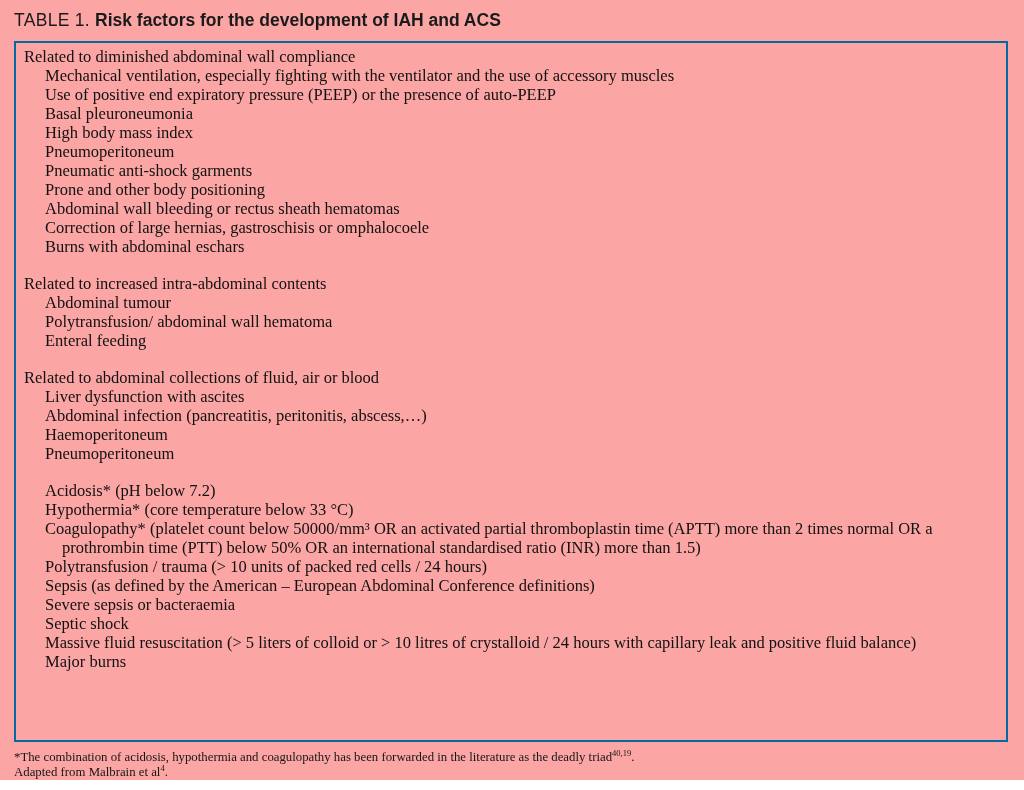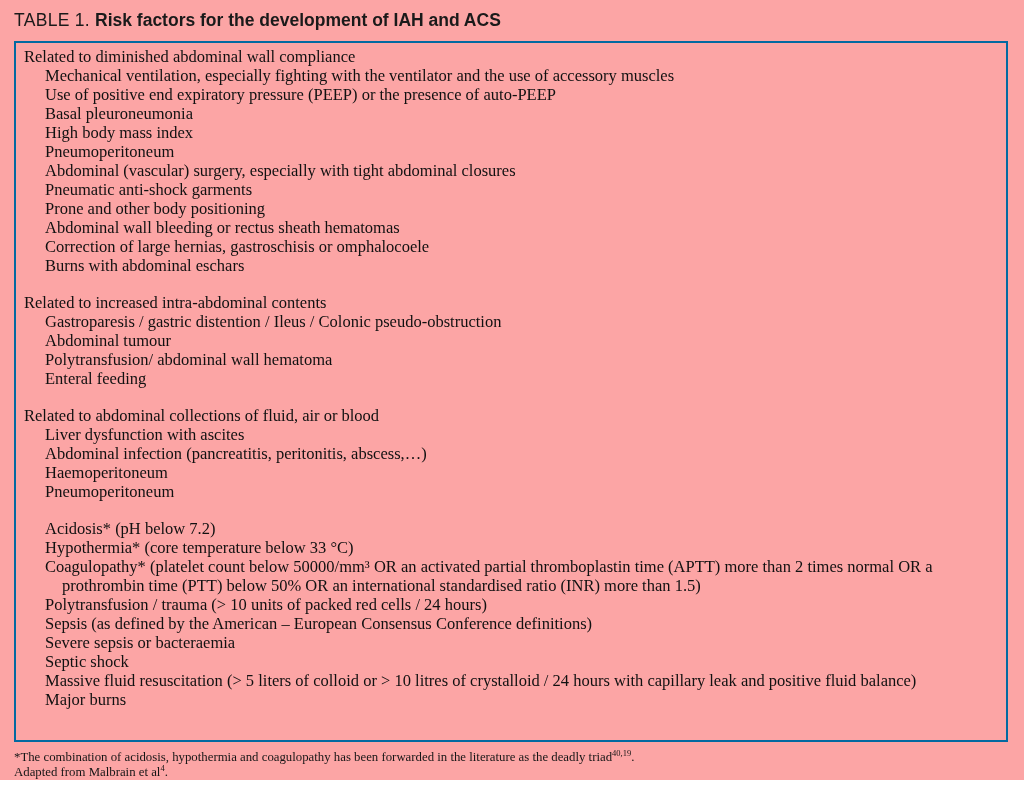--- a/index.html
+++ b/index.html
@@ -79,47 +79,45 @@
   </div>
 
   <div class="box" id="table-box">
       <div class="section">
         <div class="section-header">Related to diminished abdominal wall compliance</div>
         <div class="item">Mechanical ventilation, especially fighting with the ventilator and the use of accessory muscles</div>
         <div class="item">Use of positive end expiratory pressure (PEEP) or the presence of auto-PEEP</div>
         <div class="item">Basal pleuroneumonia</div>
         <div class="item">High body mass index</div>
         <div class="item">Pneumoperitoneum</div>
-        <div class="item">Abdominal (vascular) surgery, especially with tight abdominal closures</div>
         <div class="item">Pneumatic anti-shock garments</div>
         <div class="item">Prone and other body positioning</div>
         <div class="item">Abdominal wall bleeding or rectus sheath hematomas</div>
         <div class="item">Correction of large hernias, gastroschisis or omphalocoele</div>
         <div class="item">Burns with abdominal eschars</div>
       </div>
       <div class="section">
         <div class="section-header">Related to increased intra-abdominal contents</div>
-        <div class="item">Gastroparesis / gastric distention / Ileus / Colonic pseudo-obstruction</div>
         <div class="item">Abdominal tumour</div>
         <div class="item">Polytransfusion/ abdominal wall hematoma</div>
         <div class="item">Enteral feeding</div>
       </div>
       <div class="section">
         <div class="section-header">Related to abdominal collections of fluid, air or blood</div>
         <div class="item">Liver dysfunction with ascites</div>
         <div class="item">Abdominal infection (pancreatitis, peritonitis, abscess,…)</div>
         <div class="item">Haemoperitoneum</div>
         <div class="item">Pneumoperitoneum</div>
       </div>
       <div class="section">
         <div class="item">Acidosis* (pH below 7.2)</div>
         <div class="item">Hypothermia* (core temperature below 33 °C)</div>
         <div class="item">Coagulopathy* (platelet count below 50000/mm³ OR an activated partial thromboplastin time (APTT) more than 2 times normal OR a prothrombin time (PTT) below 50% OR an international standardised ratio (INR) more than 1.5)</div>
         <div class="item">Polytransfusion / trauma (&gt; 10 units of packed red cells / 24 hours)</div>
-        <div class="item">Sepsis (as defined by the American – European Consensus Conference definitions)</div>
+        <div class="item">Sepsis (as defined by the American – European Abdominal Conference definitions)</div>
         <div class="item">Severe sepsis or bacteraemia</div>
         <div class="item">Septic shock</div>
         <div class="item">Massive fluid resuscitation (&gt; 5 liters of colloid or &gt; 10 litres of crystalloid / 24 hours with capillary leak and positive fluid balance)</div>
         <div class="item">Major burns</div>
       </div>
     </div>
 
   <div class="footnotes">
     <div class="footnote">
       <span>*The combination of acidosis, hypothermia and coagulopathy has been forwarded in the literature as the deadly triad</span><sup>40,19</sup><span>.</span>

